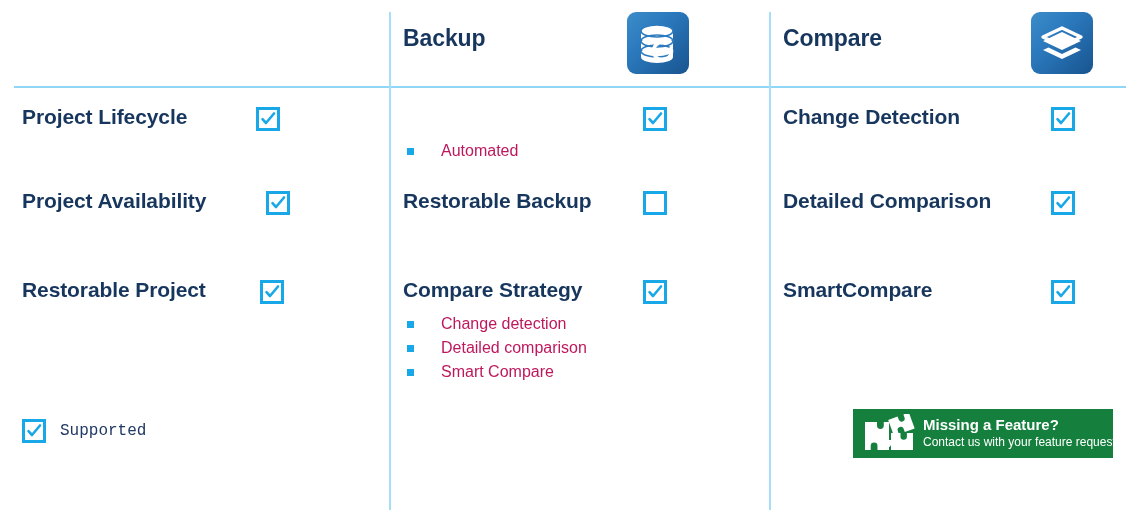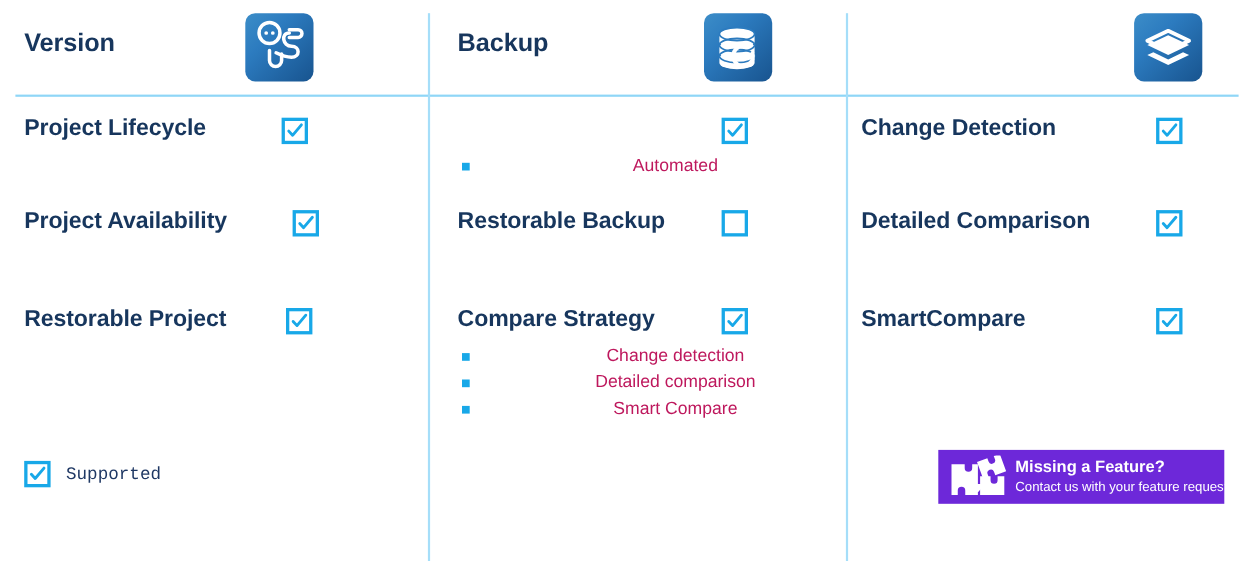--- a/index.html
+++ b/index.html
@@ -35,21 +35,21 @@
   .v-divider.vd-1 { left: 389px; }
   .v-divider.vd-2 { left: 769px; }
 
   
   .column {
     position: absolute;
     top: 0;
     height: 513px;
   }
   .col-version  { left: 20px;  width: 360px; }
-  .col-backup   { left: 414px; width: 360px; text-align: center; }
+  .col-backup   { left: 401px; width: 360px; }
   .col-compare  { left: 781px; width: 350px; }
 
   
   .col-header {
     position: absolute;
     top: 0;
     left: 0;
     right: 0;
     height: 86px;
   }
@@ -168,21 +168,21 @@
     font-family: Liberation Mono, monospace;
   }
 
   
   .banner {
     position: absolute;
     left: 853px;
     top: 409px;
     width: 260px;
     height: 49px;
-    background: #6d28d9;
+    background: #15803d;
     overflow: hidden;
   }
   .banner-icon {
     position: absolute;
     left: 8px;
     top: 5px;
     width: 56px;
     height: 40px;
   }
   .banner-text {
@@ -204,33 +204,20 @@
   }
 </style>
 </head>
 <body>
 
 <div class="h-divider"></div>
 <div class="v-divider vd-1"></div>
 <div class="v-divider vd-2"></div>
 
 <div class="column col-version">
-  <div class="col-header">
-    <div class="col-title">Version</div>
-    <div class="header-icon">
-      <svg viewBox="0 0 62 62" xmlns="http://www.w3.org/2000/svg">
-        <circle cx="22" cy="18" r="9.5" fill="none" stroke="#ffffff" stroke-width="3.2"></circle>
-        <circle cx="19" cy="18" r="1.7" fill="#ffffff"></circle>
-        <circle cx="25" cy="18" r="1.7" fill="#ffffff"></circle>
-        <path d="M40 15 h8 a3.5 3.5 0 0 1 0 7 h-8" fill="none" stroke="#ffffff" stroke-width="3.2" stroke-linecap="round"></path>
-        <path d="M40 18 C 32 18 34 30 42 30 C 50 30 50 40 42 40 C 36 40 32 38 28 36" fill="none" stroke="#ffffff" stroke-width="3.2" stroke-linecap="round"></path>
-        <path d="M22 34 v9 a5.5 5.5 0 0 0 11 0 v-6" fill="none" stroke="#ffffff" stroke-width="3.2" stroke-linecap="round"></path>
-      </svg>
-    </div>
-  </div>
   <div class="rows">
 
     <div class="feature-row" style="height:84px;">
       <div class="feature-head">
         <div class="feature-label">Project Lifecycle</div>
         <div class="feature-check">
           <div class="checkbox">
             <svg viewBox="0 0 16 16">
                 <path d="M2.5 8.2 L6 12 L14 2.5" fill="none" stroke="#18A8E8" stroke-width="2.6" stroke-linecap="round" stroke-linejoin="round"></path>
               </svg>
@@ -339,20 +326,21 @@
           <span>Smart Compare</span>
         </li>
       </ul>
     </div>
 
   </div>
 </div>
 
 <div class="column col-compare">
   <div class="col-header">
+    <div class="col-title">Compare</div>
     <div class="header-icon">
       <svg viewBox="0 0 62 62" xmlns="http://www.w3.org/2000/svg">
         <path d="M31 38 L12 29 L31 20 L50 29 Z" fill="#ffffff"></path>
         <path d="M31 47 L12 38 L17.5 35.4 L31 42 L44.5 35.4 L50 38 Z" fill="#ffffff"></path>
         <path d="M31 16 L12 25 L31 34 L50 25 Z" fill="none" stroke="#ffffff" stroke-width="3.4" stroke-linejoin="round"></path>
       </svg>
     </div>
   </div>
   <div class="rows">
 

